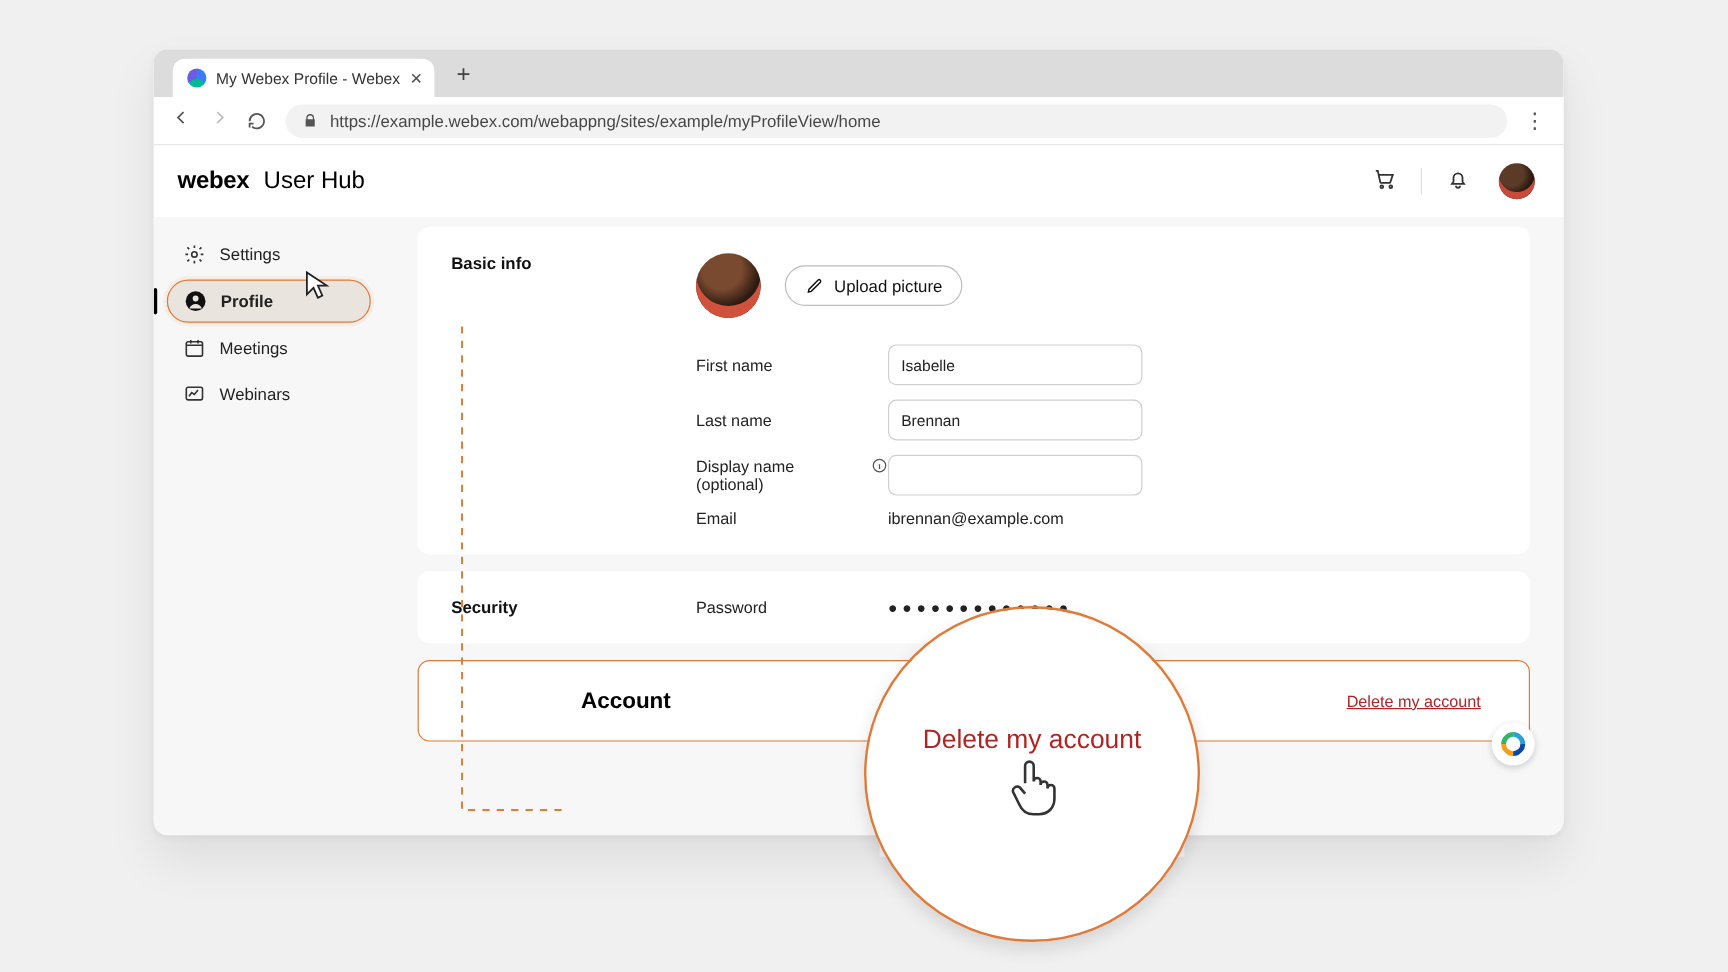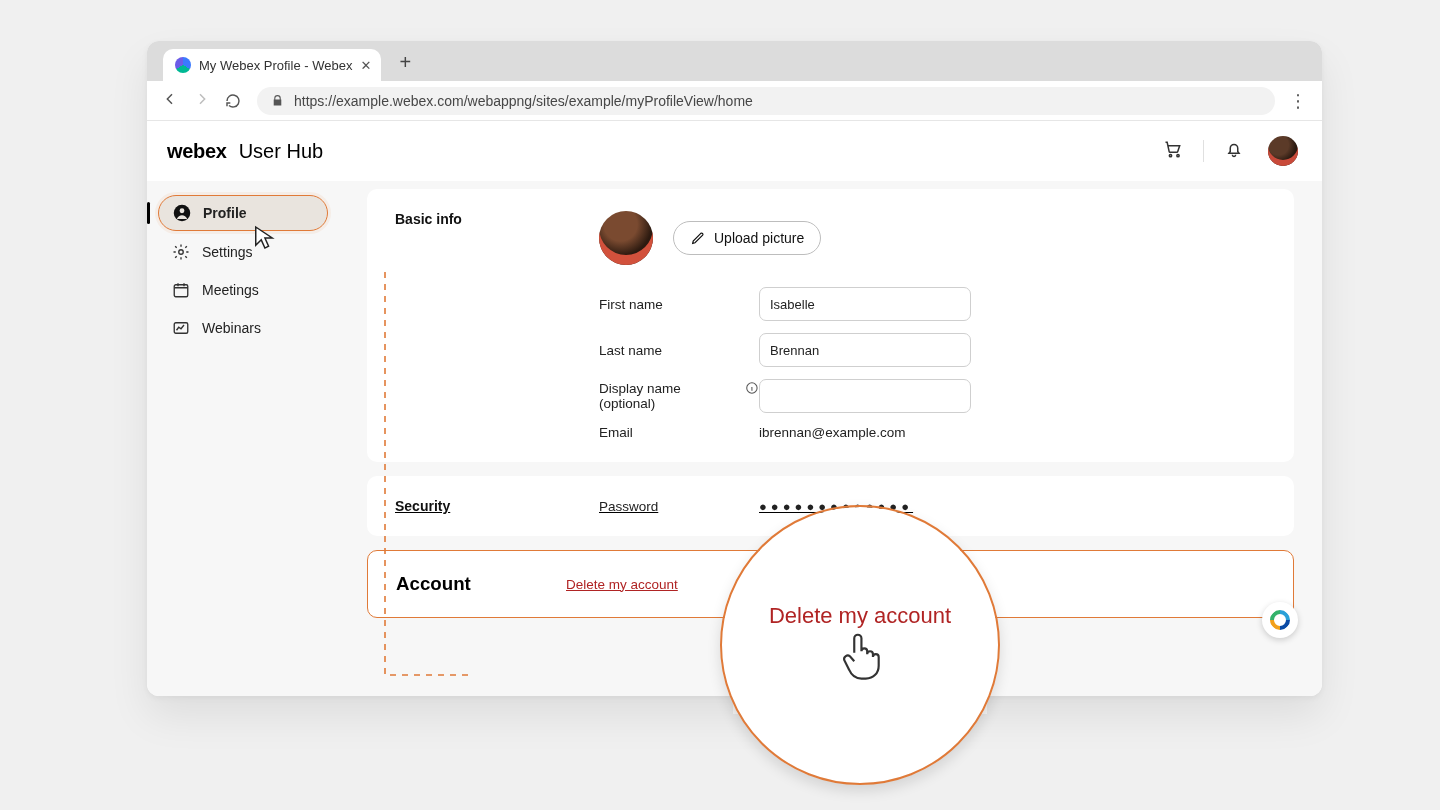--- a/index.html
+++ b/index.html
@@ -6,21 +6,21 @@
     body {
       font-family: -apple-system, BlinkMacSystemFont, "Segoe UI", Helvetica, Arial, sans-serif;
       background: #f0f0f0;
       width: 1440px;
       height: 810px;
       overflow: hidden;
       position: relative;
     }
     .browser-window {
       position: absolute;
-      left: 147px; top: 41px;
+      left: 128px; top: 41px;
       width: 1175px; height: 655px;
       background: #fff;
       border-radius: 12px;
       box-shadow: 0 20px 40px rgba(0,0,0,0.08), 0 2px 6px rgba(0,0,0,0.05);
       overflow: hidden;
       display: flex;
       flex-direction: column;
     }
     
     .tab-strip {
@@ -194,25 +194,26 @@
     .pill-btn {
       height: 34px; border: 1px solid #bdbdbd; border-radius: 18px;
       background: #fff; display: inline-flex; align-items: center; gap: 8px;
       padding: 0 16px; font-size: 14px; color: #111;
     }
     .dots { letter-spacing: 4px; font-size: 13px; }
 
     .account-card {
       border: 1.5px solid #e07a38;
       border-radius: 10px;
-      padding: 22px 28px;
+      padding: 22px 40px;
       background: #fff;
       display: grid;
       grid-template-columns: 170px 1fr;
       align-items: center;
+      text-align: right;
     }
     .delete-link { color: #b02424; font-size: 13.5px; }
 
     
     .annot-path {
       position: absolute; pointer-events: none;
     }
     .zoom-circle {
       position: absolute;
       left: 720px; top: 505px;
@@ -332,38 +333,38 @@
             <path d="M6 17h12l-1.5-2V11a4.5 4.5 0 0 0-9 0v4L6 17z"></path>
             <path d="M10 19a2 2 0 0 0 4 0"></path>
           </svg>
       </span>
       <span class="avatar-sm" style="margin-left:8px;"></span>
     </div>
 
     <div class="app-body">
 
       <div class="sidebar">
+        <div class="side-item">
+          <span class="side-icon">
+            <svg width="18" height="18" viewBox="0 0 24 24" fill="none" stroke="#333" stroke-width="1.8">
+                <circle cx="12" cy="12" r="3"></circle>
+                <path d="M12 2v3M12 19v3M4.2 4.2l2.1 2.1M17.7 17.7l2.1 2.1M2 12h3M19 12h3M4.2 19.8l2.1-2.1M17.7 6.3l2.1-2.1"></path>
+              </svg>
+          </span>
+          <span>Settings</span>
+        </div>
         <div class="side-item active">
           <span class="side-icon">
             <svg width="18" height="18" viewBox="0 0 24 24" fill="#111">
                 <circle cx="12" cy="12" r="11" fill="#111"></circle>
                 <circle cx="12" cy="9" r="3.2" fill="#e9e4de"></circle>
                 <path d="M5 20c1.4-3.2 4-5 7-5s5.6 1.8 7 5" fill="#e9e4de"></path>
               </svg>
           </span>
           <span>Profile</span>
-        </div>
-        <div class="side-item">
-          <span class="side-icon">
-            <svg width="18" height="18" viewBox="0 0 24 24" fill="none" stroke="#333" stroke-width="1.8">
-                <circle cx="12" cy="12" r="3"></circle>
-                <path d="M12 2v3M12 19v3M4.2 4.2l2.1 2.1M17.7 17.7l2.1 2.1M2 12h3M19 12h3M4.2 19.8l2.1-2.1M17.7 6.3l2.1-2.1"></path>
-              </svg>
-          </span>
-          <span>Settings</span>
         </div>
         <div class="side-item">
           <span class="side-icon">
             <svg width="18" height="18" viewBox="0 0 24 24" fill="none" stroke="#333" stroke-width="1.8">
                 <rect x="3" y="5" width="18" height="16" rx="2"></rect>
                 <path d="M3 9h18M8 3v4M16 3v4"></path>
               </svg>
           </span>
           <span>Meetings</span>
         </div>
@@ -412,21 +413,21 @@
                 <input class="txt" value="" style="">
               </div>
               <div class="row">
                 <span class="label">Email</span>
                 <span class="static">ibrennan@example.com</span>
               </div>
             </div>
           </div>
         </div>
 
-        <div class="card" style="padding:22px 28px;text-decoration:underline;">
+        <div class="card" style="padding:22px 28px;">
           <div class="card-grid" style="align-items:center;">
             <h3>Security</h3>
             <div class="row" style="grid-template-columns:160px 1fr;">
               <span class="label">Password</span>
               <span class="dots">●●●●●●●●●●●●●</span>
             </div>
           </div>
         </div>
 
         <div class="account-card">

